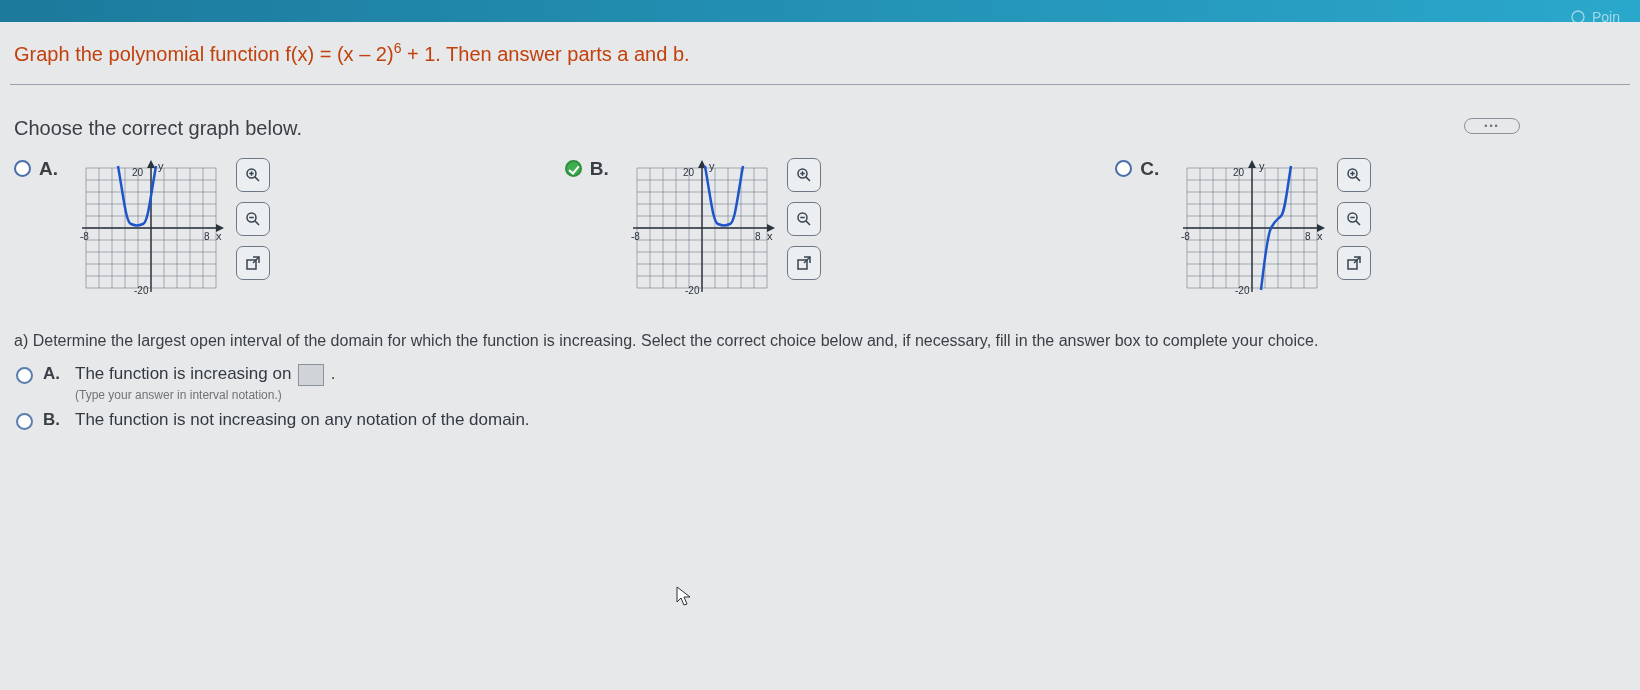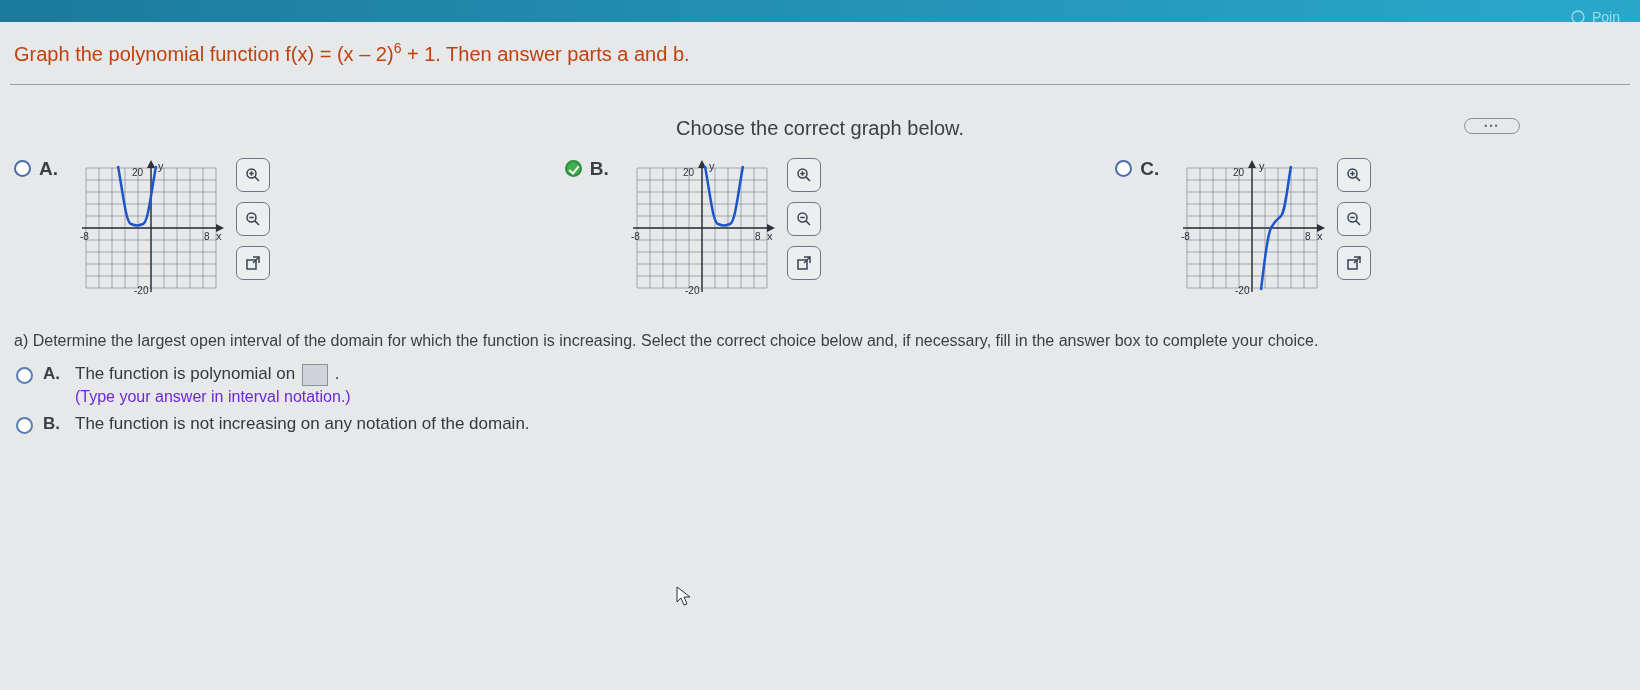--- a/index.html
+++ b/index.html
@@ -55,21 +55,20 @@
     justify-content: center;
     font-size: 9px;
     color: #6a727c;
     letter-spacing: 2px;
     cursor: pointer;
   }
   .instruction {
     font-size: 20px;
     color: #3a3f45;
     padding: 22px 4px 18px 4px;
-    text-align: center;
   }
   .choices {
     display: flex;
     gap: 40px;
     padding: 0 4px 20px 4px;
   }
   .choice {
     flex: 1;
     display: flex;
     align-items: flex-start;
@@ -149,21 +148,21 @@
   .subrow .radio { border-color: #5a7db0; margin-top: 3px; }
   .subletter { font-weight: bold; color: #3a3f45; min-width: 22px; }
   .fillbox {
     display: inline-block;
     width: 26px; height: 22px;
     border: 1px solid #8a929c;
     background: #d0d4d8;
     vertical-align: middle;
     margin: 0 2px;
   }
-  .hint { color: #6d28d9; font-size: 16px; padding-left: 0; margin-top: 2px; }
+  .hint { color: #737373; font-size: 12px; padding-left: 0; margin-top: 2px; }
   .cursor-arrow {
     position: absolute;
     left: 676px; top: 586px;
     width: 18px; height: 22px;
     pointer-events: none;
   }
 </style>
 </head>
 <body>
 
@@ -412,21 +411,21 @@
 
   </div>
 
   <div class="part-a">a) Determine the largest open interval of the domain for which the function is increasing. Select the correct choice below and, if necessary, fill in the answer box to complete your choice.</div>
 
   <div class="subchoices">
     <div class="subrow">
       <div class="radio"></div>
       <div class="subletter">A.</div>
       <div>
-        <span>The function is polynomial on </span>
+        <span>The function is increasing on </span>
         <span class="fillbox"></span>
         <span> .</span>
         <div class="hint">(Type your answer in interval notation.)</div>
       </div>
     </div>
     <div class="subrow">
       <div class="radio"></div>
       <div class="subletter">B.</div>
       <div>The function is not increasing on any notation of the domain.</div>
     </div>

